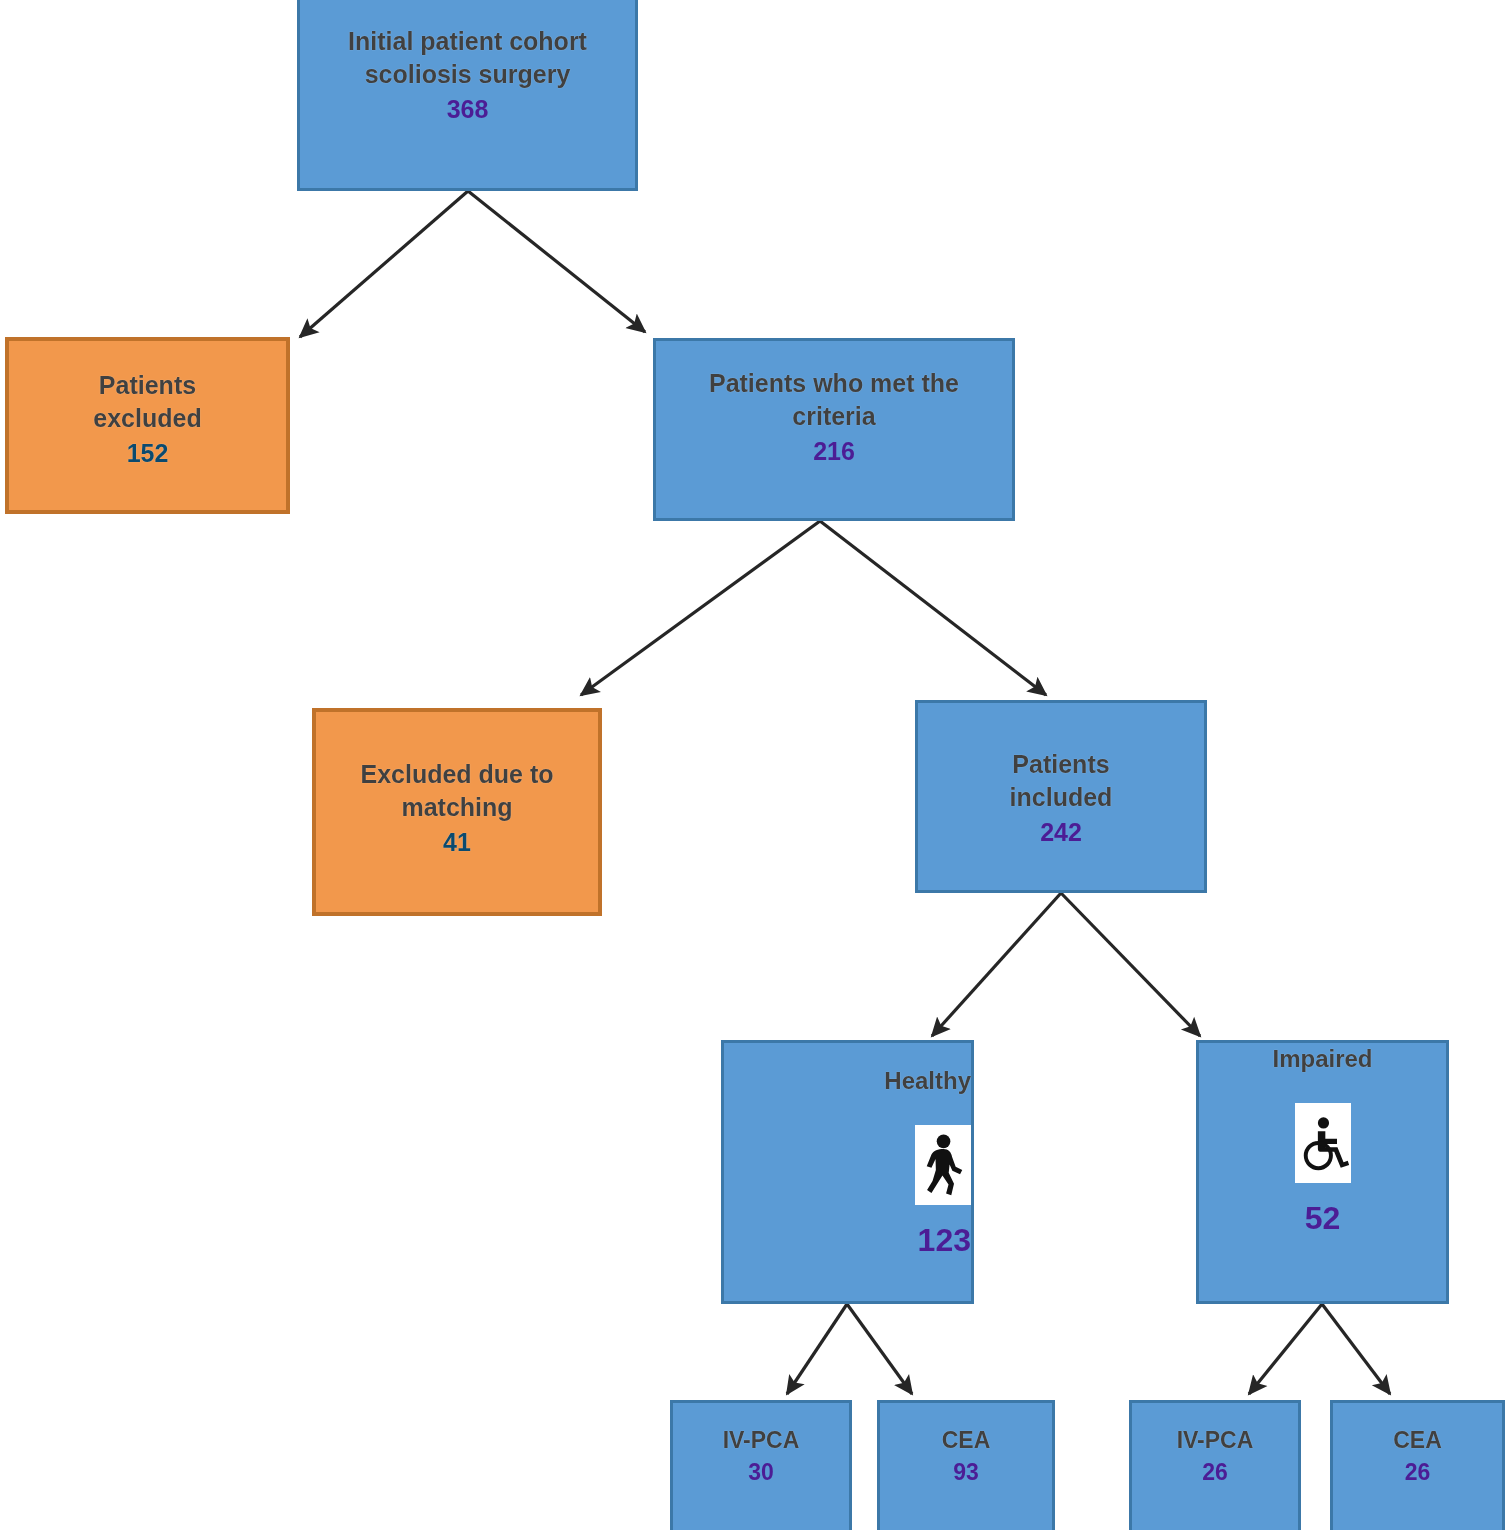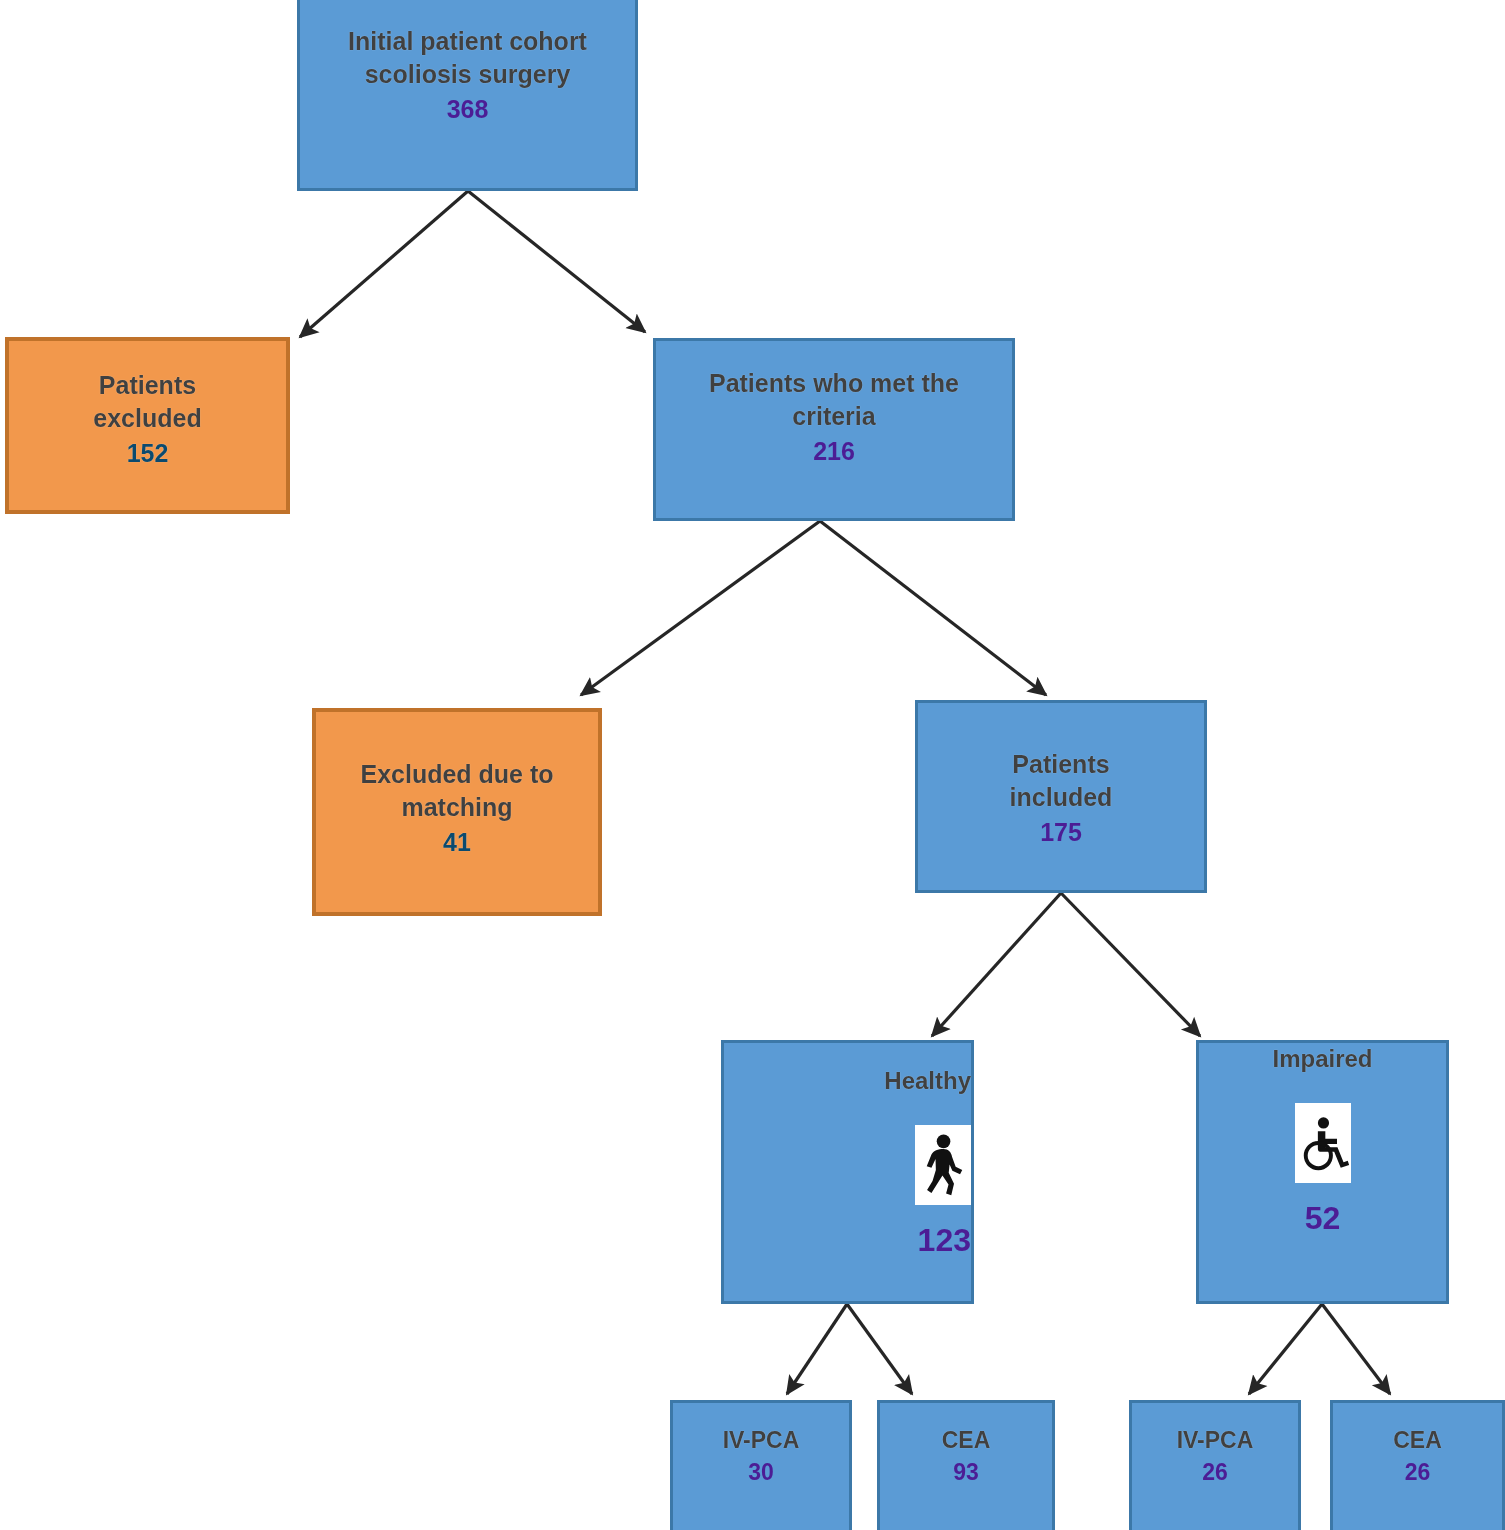--- a/index.html
+++ b/index.html
@@ -134,21 +134,21 @@
 
   <div class="node node-orange" id="n-matching">
     <div class="label">Excluded due to</div>
     <div class="label">matching</div>
     <div class="count">41</div>
   </div>
 
   <div class="node node-blue" id="n-included">
     <div class="label">Patients</div>
     <div class="label">included</div>
-    <div class="count">175</div>
+    <div class="count">242</div>
   </div>
 
   <div class="node node-blue" id="n-healthy">
     <div class="label">Healthy</div>
     <div class="icon-plate">
       <svg viewBox="0 0 40 60" width="44" height="66" xmlns="http://www.w3.org/2000/svg">
         <circle cx="20.5" cy="8.5" r="6.2" fill="#111111"></circle>
         <path d="M20.5 15.5 C25 15.5 27.5 18.5 28.2 22.5 L31.5 31.5 L37.5 34.5 L35.5 38.5 L28.5 35.3 L26 29.5 L25.2 37 L30 47 L27.5 57.5 L22.8 56 L25 47.8 L19.5 39.5 L14.5 47.5 L9.5 55.5 L5.5 52.8 L10.5 44.5 L13.5 34.5 L13.2 24.5 L9.5 32.5 L5.2 31.2 L9.5 20.5 C11.3 17 15.5 15.5 20.5 15.5 Z" fill="#111111"></path>
       </svg>
     </div>

